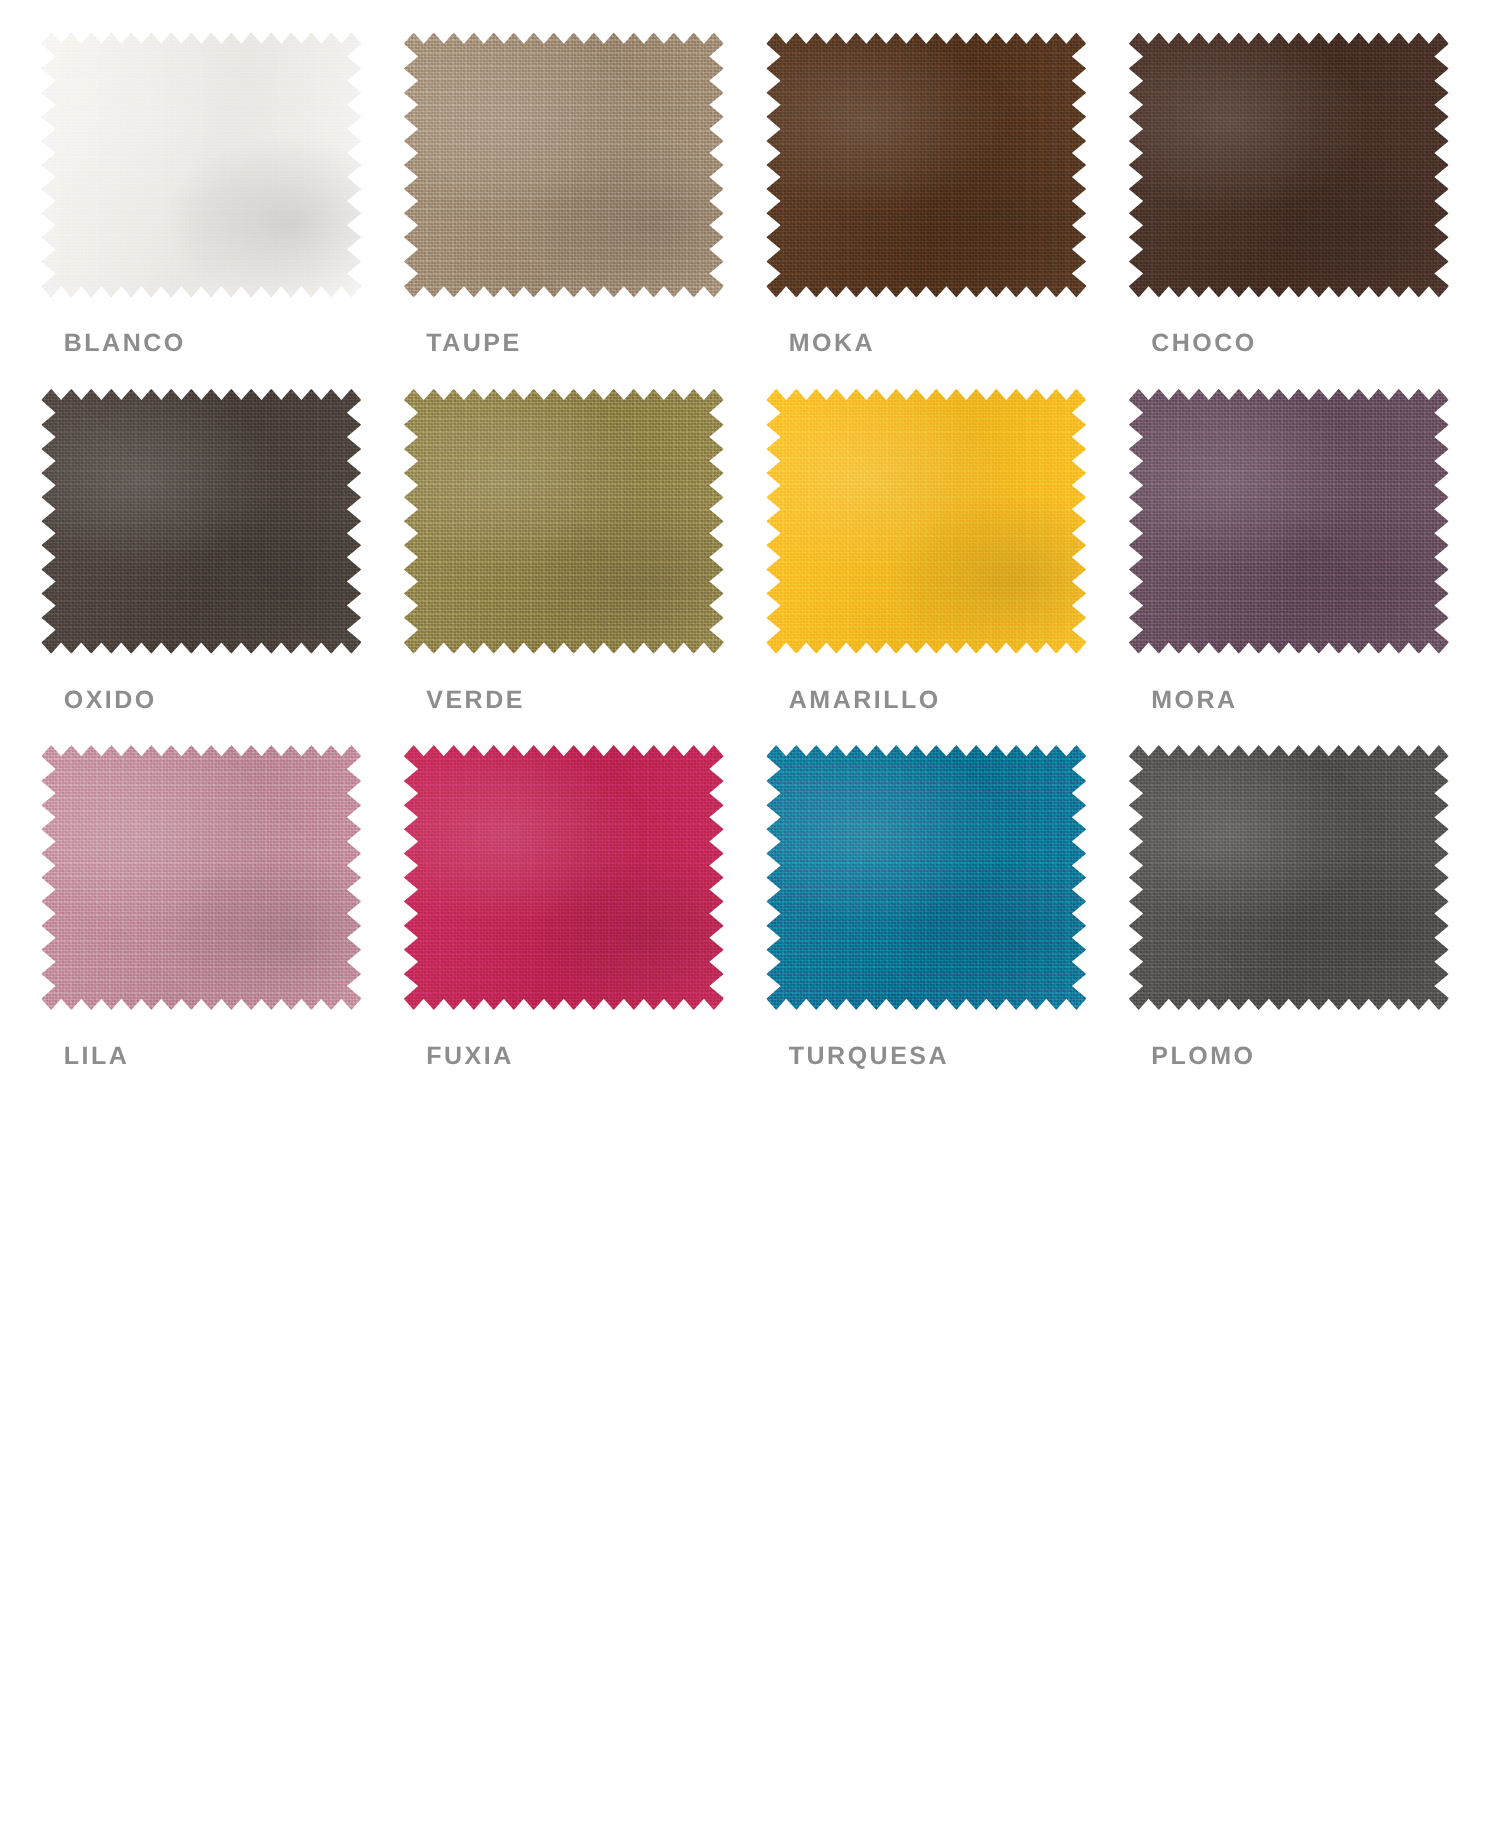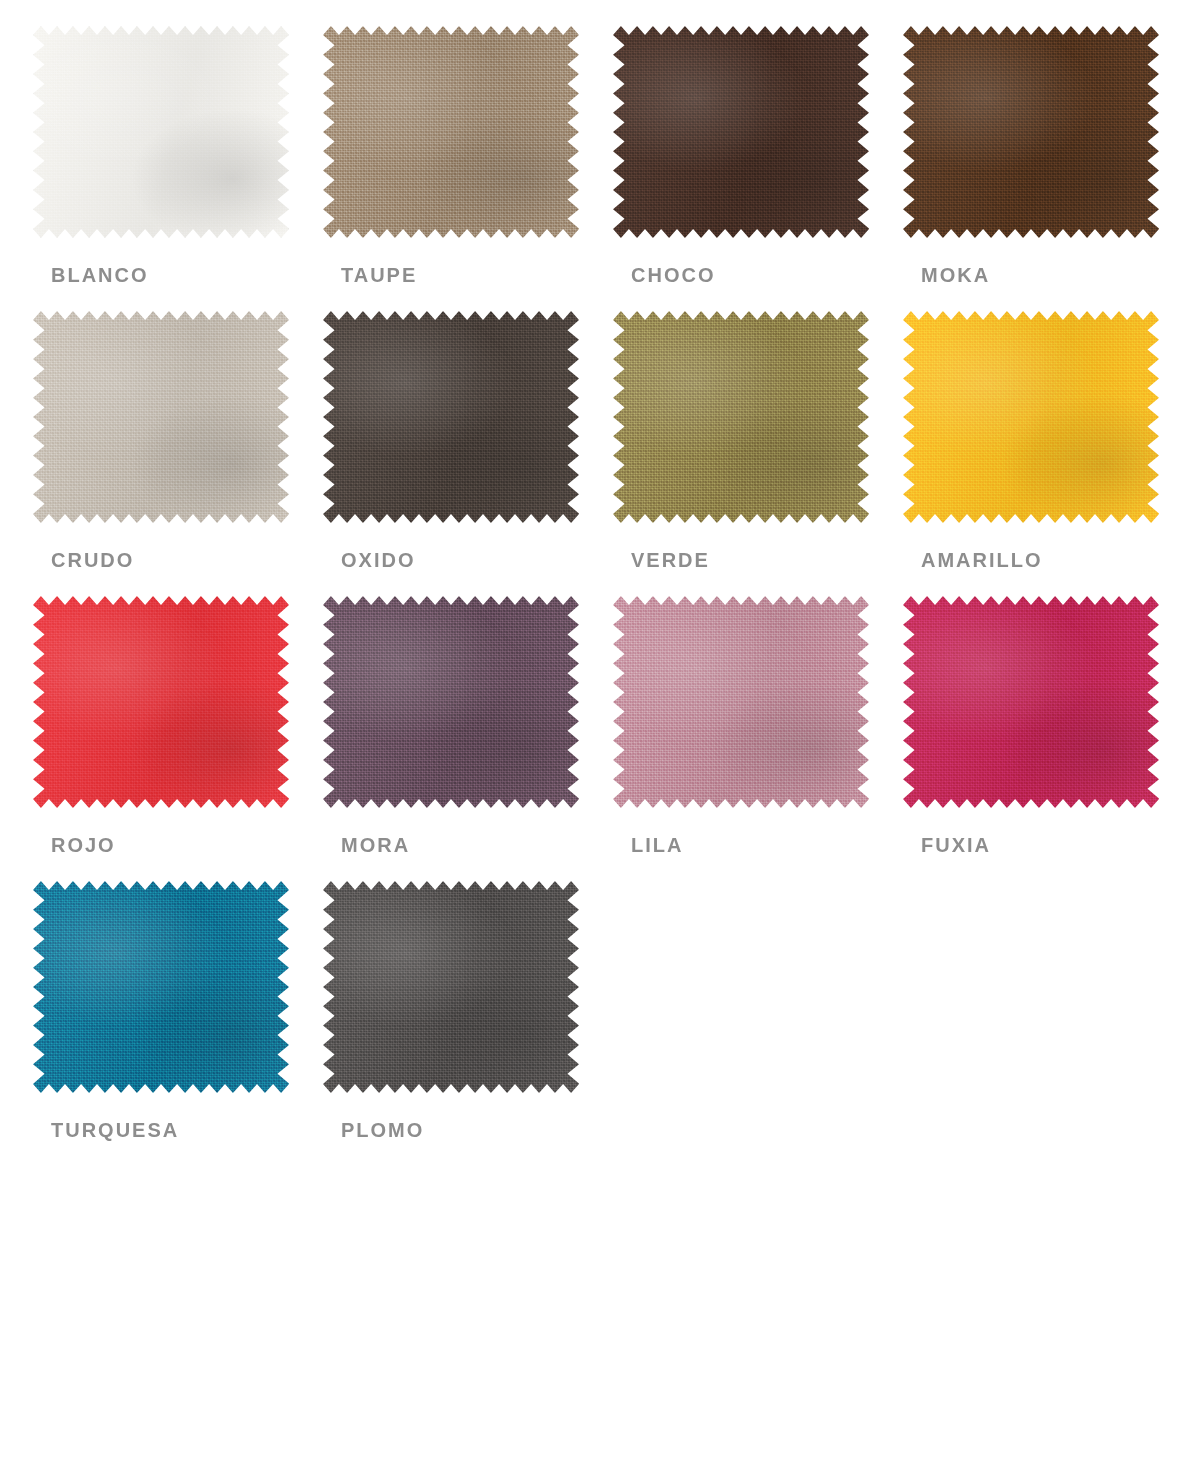--- a/index.html
+++ b/index.html
@@ -153,59 +153,47 @@
         <div class="swatch-label">BLANCO</div>
       </div>
       <div class="swatch-cell">
         <div class="swatch-chip">
           <div class="swatch-fabric" style="background-color: rgb(168, 147, 123);"></div>
         </div>
         <div class="swatch-label">TAUPE</div>
       </div>
       <div class="swatch-cell">
         <div class="swatch-chip">
+          <div class="swatch-fabric" style="background-color: rgb(89, 55, 31);"></div>
+        </div>
+        <div class="swatch-label">MOKA</div>
+      </div>
+      <div class="swatch-cell">
+        <div class="swatch-chip">
           <div class="swatch-fabric" style="background-color: rgb(74, 49, 39);"></div>
         </div>
         <div class="swatch-label">CHOCO</div>
       </div>
       <div class="swatch-cell">
         <div class="swatch-chip">
-          <div class="swatch-fabric" style="background-color: rgb(89, 55, 31);"></div>
-        </div>
-        <div class="swatch-label">MOKA</div>
-      </div>
-      <div class="swatch-cell">
-        <div class="swatch-chip is-light">
-          <div class="swatch-fabric" style="background-color: rgb(205, 197, 186);"></div>
-        </div>
-        <div class="swatch-label">CRUDO</div>
-      </div>
-      <div class="swatch-cell">
-        <div class="swatch-chip">
           <div class="swatch-fabric" style="background-color: rgb(78, 68, 62);"></div>
         </div>
         <div class="swatch-label">OXIDO</div>
       </div>
       <div class="swatch-cell">
         <div class="swatch-chip">
           <div class="swatch-fabric" style="background-color: rgb(153, 139, 79);"></div>
         </div>
         <div class="swatch-label">VERDE</div>
       </div>
       <div class="swatch-cell">
         <div class="swatch-chip">
           <div class="swatch-fabric" style="background-color: rgb(253, 195, 35);"></div>
         </div>
         <div class="swatch-label">AMARILLO</div>
-      </div>
-      <div class="swatch-cell">
-        <div class="swatch-chip">
-          <div class="swatch-fabric" style="background-color: rgb(237, 55, 64);"></div>
-        </div>
-        <div class="swatch-label">ROJO</div>
       </div>
       <div class="swatch-cell">
         <div class="swatch-chip">
           <div class="swatch-fabric" style="background-color: rgb(109, 82, 100);"></div>
         </div>
         <div class="swatch-label">MORA</div>
       </div>
       <div class="swatch-cell">
         <div class="swatch-chip">
           <div class="swatch-fabric" style="background-color: rgb(201, 148, 163);"></div>

